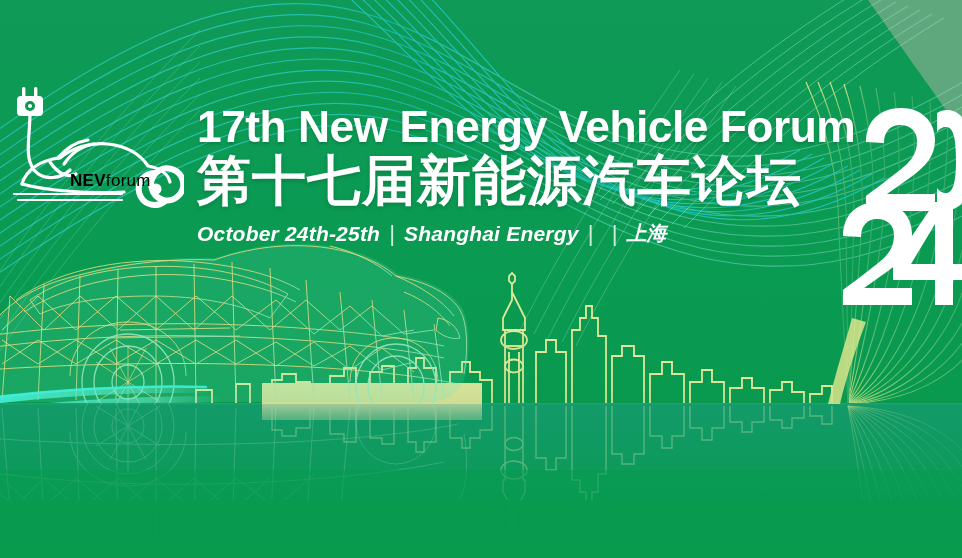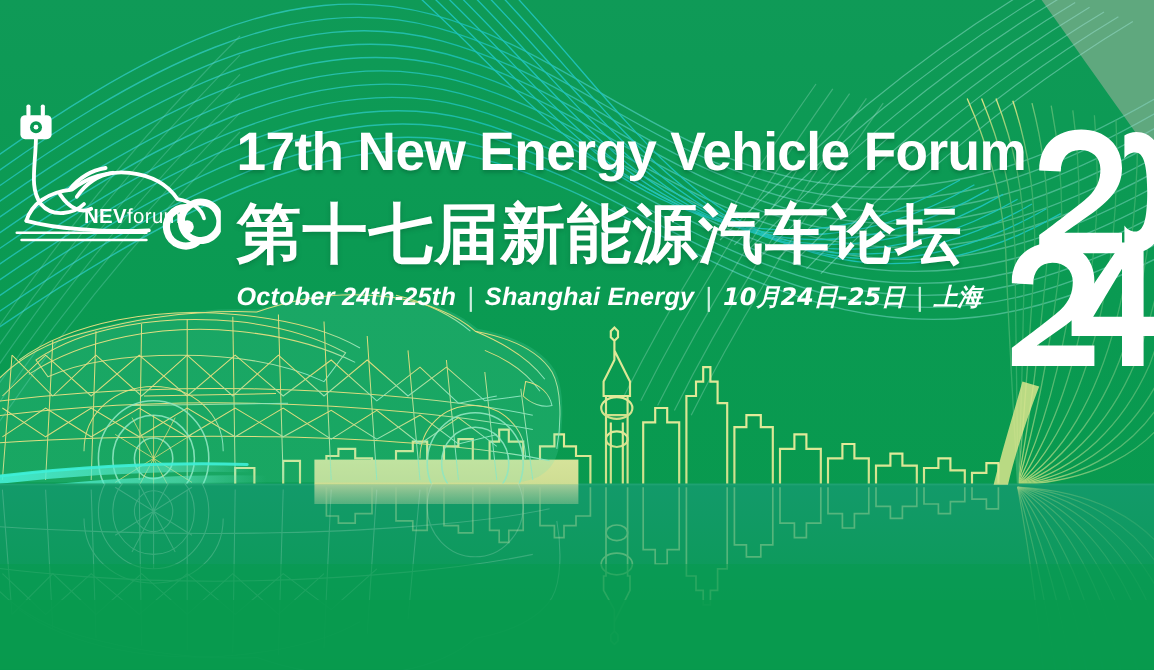--- a/index.html
+++ b/index.html
@@ -13,21 +13,21 @@
   }
   .layer{position:absolute;inset:0;}
   svg.layer{display:block;width:962px;height:558px;}
 
   
   #logo{position:absolute;left:4px;top:78px;width:180px;height:140px;}
   #logo svg{display:block;width:180px;height:140px;}
   .logo-text{
     position:absolute;left:66px;top:93px;
     font-family:"Liberation Sans", sans-serif;
-    font-size:17px;letter-spacing:.3px;color:#ffffff;
+    font-size:17px;letter-spacing:.3px;color:#000000;
     font-weight:400;white-space:nowrap;
   }
   .logo-text b{font-weight:700;}
 
   
   #headline{
     position:absolute;left:197px;top:104px;width:650px;
   }
   .line-en{
     font-family:"Liberation Sans Narrow","Liberation Sans",sans-serif;
@@ -44,21 +44,21 @@
   .line-cn{
     font-family:"DejaVu Sans","Liberation Sans",sans-serif;
     font-weight:700;
     font-size:54px;
     line-height:58px;
     letter-spacing:1px;
     color:#ffffff;
     white-space:nowrap;
     text-shadow:0 2px 4px rgba(0,70,35,.30);
   }
-  #cn1{margin-top:16px;}
+  #cn1{margin-top:2px;}
   #cn2{margin-top:2px;}
   .line-date{
     margin-top:10px;
     font-family:"Liberation Sans Narrow","Liberation Sans",sans-serif;
     font-weight:700;
     font-size:21px;
     letter-spacing:.2px;
     color:#ffffff;
     white-space:nowrap;
     display:flex;align-items:center;font-style:italic;
@@ -432,21 +432,20 @@
   </div>
 
   <div id="headline">
     <div class="line-en">17th New Energy Vehicle Forum</div>
     <div class="line-cn" id="cn1">第十七届新能源汽车论坛</div>
     <div class="line-date">
       <span>October 24th-25th</span>
       <span class="sep">|</span>
       <span>Shanghai Energy</span>
       <span class="sep">|</span>
-      <span class="date-cn">10月24日-25日</span>
       <span class="sep">|</span>
       <span class="date-cn">上海</span>
     </div>
   </div>
 
   <div id="year">
     <svg viewBox="0 0 119 205">
       <g fill="#ffffff">
 
         <path d="M23,38 C23,16 38,4 58,4 C78,4 92,17 92,36

